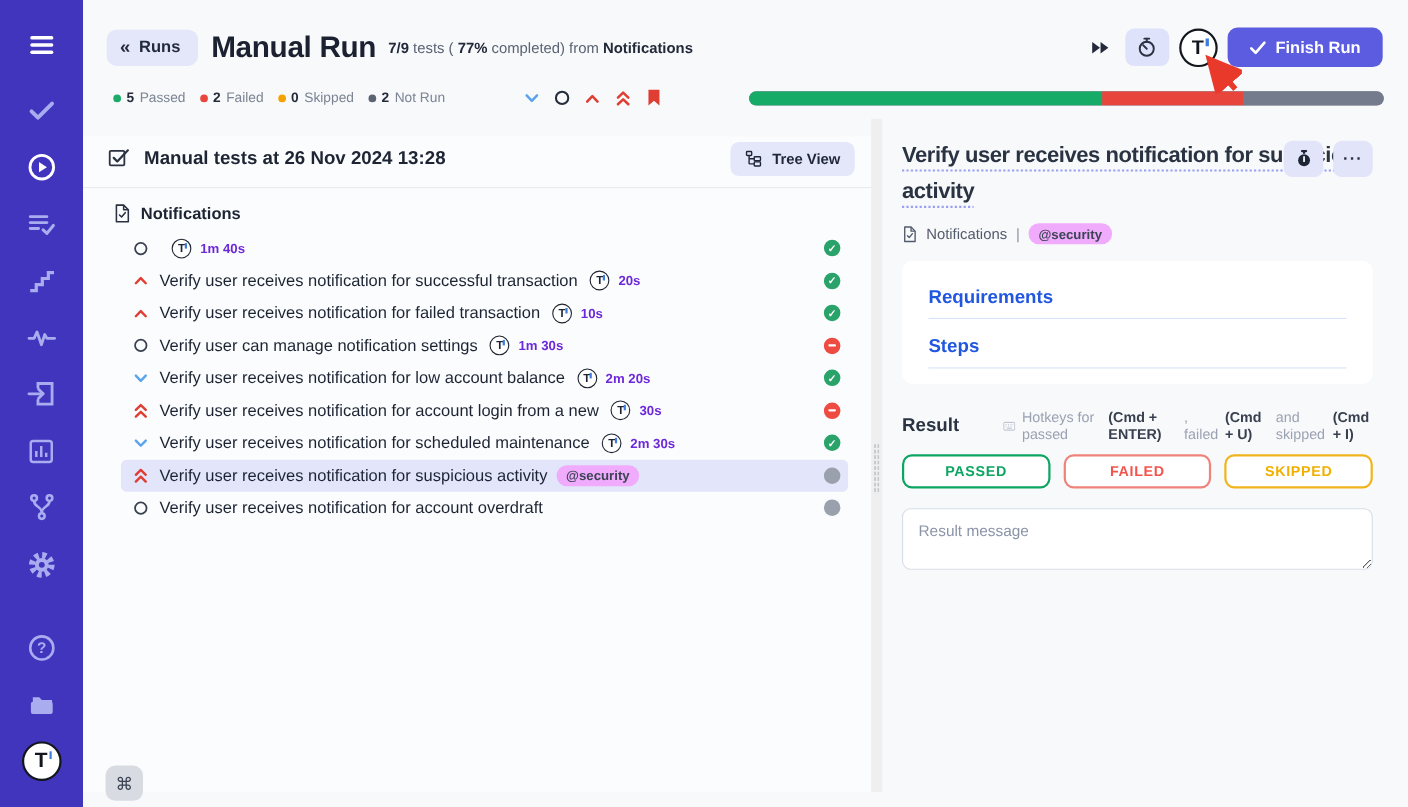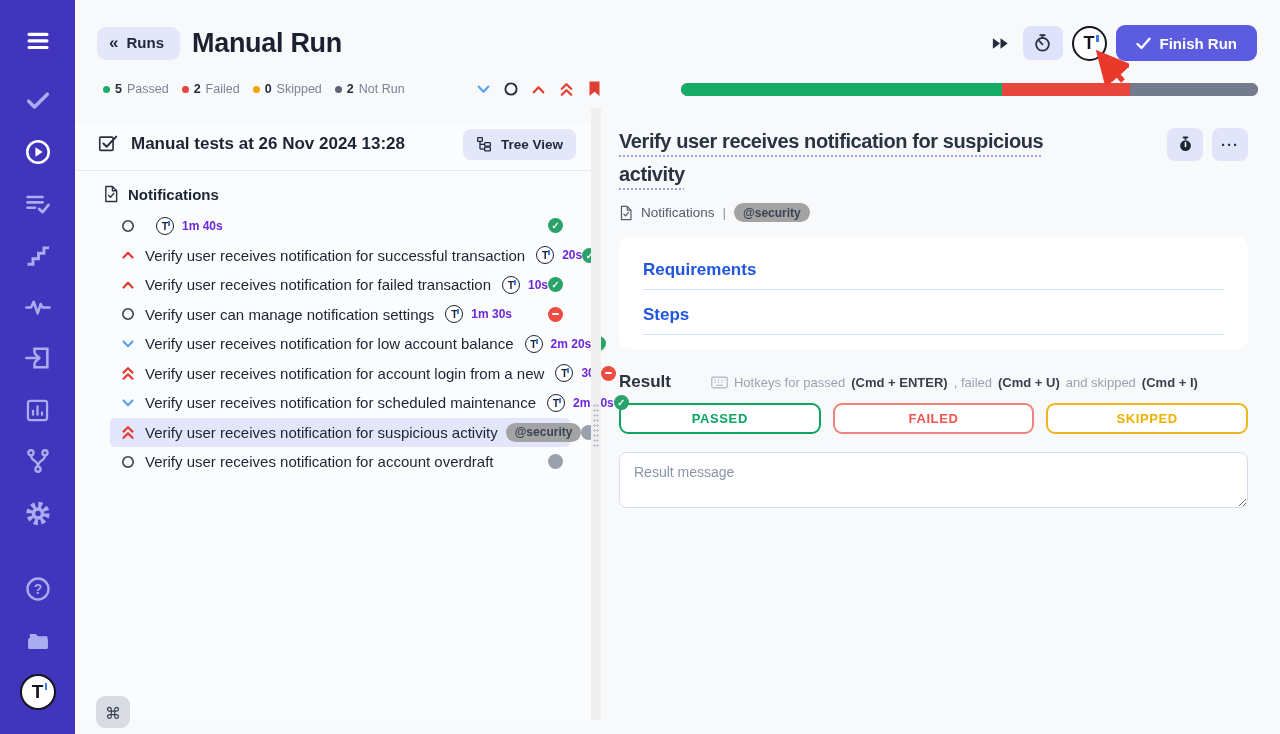--- a/index.html
+++ b/index.html
@@ -47,21 +47,21 @@
   .dot-passed{background:#1cab69;} .dot-failed{background:#e8463c;}
   .dot-skipped{background:#f5a300;} .dot-notrun{background:#5c6474;}
   .filters { display:flex; align-items:center; gap:11px; margin-left:70px; }
   .filters span { display:flex; cursor:pointer; }
   .progress { flex:1; margin-left:78px; height:13px; border-radius:7px; overflow:hidden;
     display:flex; background:#737b8c; }
   .seg { height:100%; }
 
   
   .content { display:flex; height:568px; margin-top:16px; }
-  .left-panel { width:516px; position:relative; background:#fbfcfd; height:596px; }
+  .left-panel { width:717px; position:relative; background:#fbfcfd; height:596px; }
   .v-divider { width:10px; background:#efefef; height:612px; margin-top:-16px; position:relative; cursor:col-resize; }
   .grip { position:absolute; top:295px; left:2px; width:6px; height:46px;
     background-image:radial-gradient(#c3c6cc 1px, transparent 1.1px);
     background-size:3px 5px; }
   .right-panel { flex:1; padding:0 32px 0 18px; margin-top:-6px; }
 
   
   .panel-head { display:flex; align-items:center; padding:0 15px 0 22px; height:40px; }
   .panel-title { font-size:17px; font-weight:700; color:#1d2433; margin-left:12px; }
   .btn-tree { margin-left:auto; display:flex; align-items:center; gap:9px; background:#e4e6fa;
@@ -74,21 +74,21 @@
   .trow { display:flex; align-items:center; height:29.5px; padding-left:10px; border-radius:5px;
     cursor:pointer; }
   .trow.selected { background:#e3e5fa; }
   .prio { flex:0 0 16px; margin-right:9px; display:flex; }
   .ttitle { font-size:15px; font-weight:500; color:#1c2433; white-space:nowrap; }
   .tbadge { position:relative; width:18px; height:18px; border:1.5px solid #1d2330; border-radius:50%;
     display:inline-flex; align-items:center; justify-content:center; font-size:10.5px; font-weight:800;
     color:#1d2330; margin-left:11px; background:#fff; flex:0 0 18px; }
   .tbadge i { position:absolute; width:2px; height:5px; background:#3d7de0; right:3.5px; top:3px; }
   .tdur { font-size:12px; font-weight:700; color:#6d28d9; margin-left:8px; white-space:nowrap; }
-  .tag-pill { background:#a3a3a3; color:#3c4454; border-radius:10px; padding:2.5px 9px;
+  .tag-pill { background:#f0abfc; color:#3c4454; border-radius:10px; padding:2.5px 9px;
     font-size:12px; font-weight:600; margin-left:8px; white-space:nowrap; }
   .sbadge { margin-left:auto; margin-right:7px; width:15px; height:15px; border-radius:50%;
     flex:0 0 15px; display:flex; align-items:center; justify-content:center; position:relative; }
   .sbadge.passed { background:#29a36a; }
   .sbadge.passed::after { content:"✓"; color:#fff; font-size:9.5px; font-weight:800; }
   .sbadge.failed { background:#ee4b42; }
   .sbadge.failed::after { content:""; width:7px; height:2.2px; background:#fff; border-radius:1px; }
   .sbadge.notrun { background:#9aa0ac; }
   .cmd-btn { position:absolute; left:21px; bottom:-8px; width:34px; height:32px; background:#d8dbe2;
     border:none; border-radius:9px; font-size:16px; color:#3a4252; cursor:pointer; padding-top:2px; }
@@ -222,20 +222,27 @@
 </nav>
 
 <div class="main">
 
   <header class="topbar">
     <button class="btn-runs">
       <span style="font-size:17px;">«</span>
       <span>Runs</span>
     </button>
     <h1 class="page-title">Manual Run</h1>
+    <div class="subtitle">
+      <b>7/9</b>
+      <span>tests (</span>
+      <b>77%</b>
+      <span>completed) from</span>
+      <b>Notifications</b>
+    </div>
 
     <div class="top-actions">
       <button class="ff-wrap">
         <svg width="19" height="17" viewBox="0 0 20 17">
             <g fill="#232a39">
               <path d="M2 3 L9.5 8.5 L2 14 Z"></path>
               <path d="M10 3 L17.5 8.5 L10 14 Z"></path>
             </g>
           </svg>
       </button>

